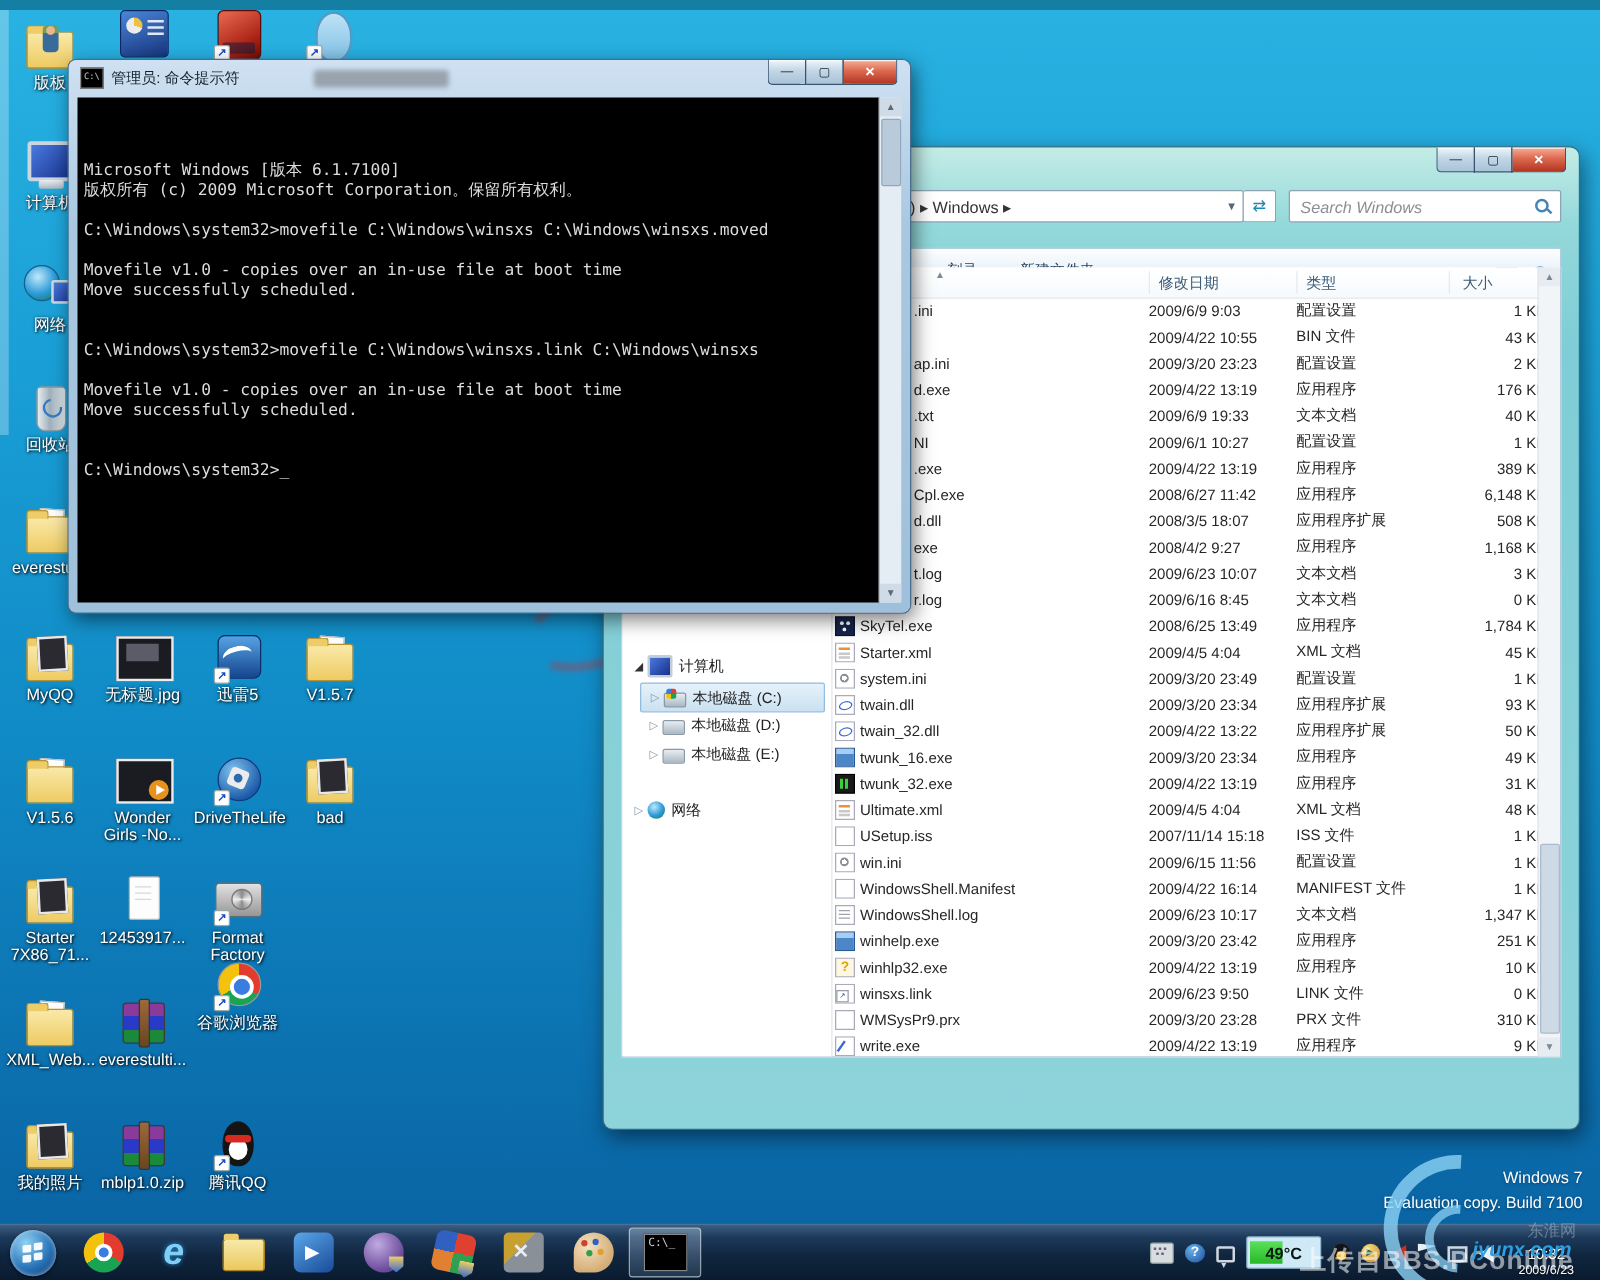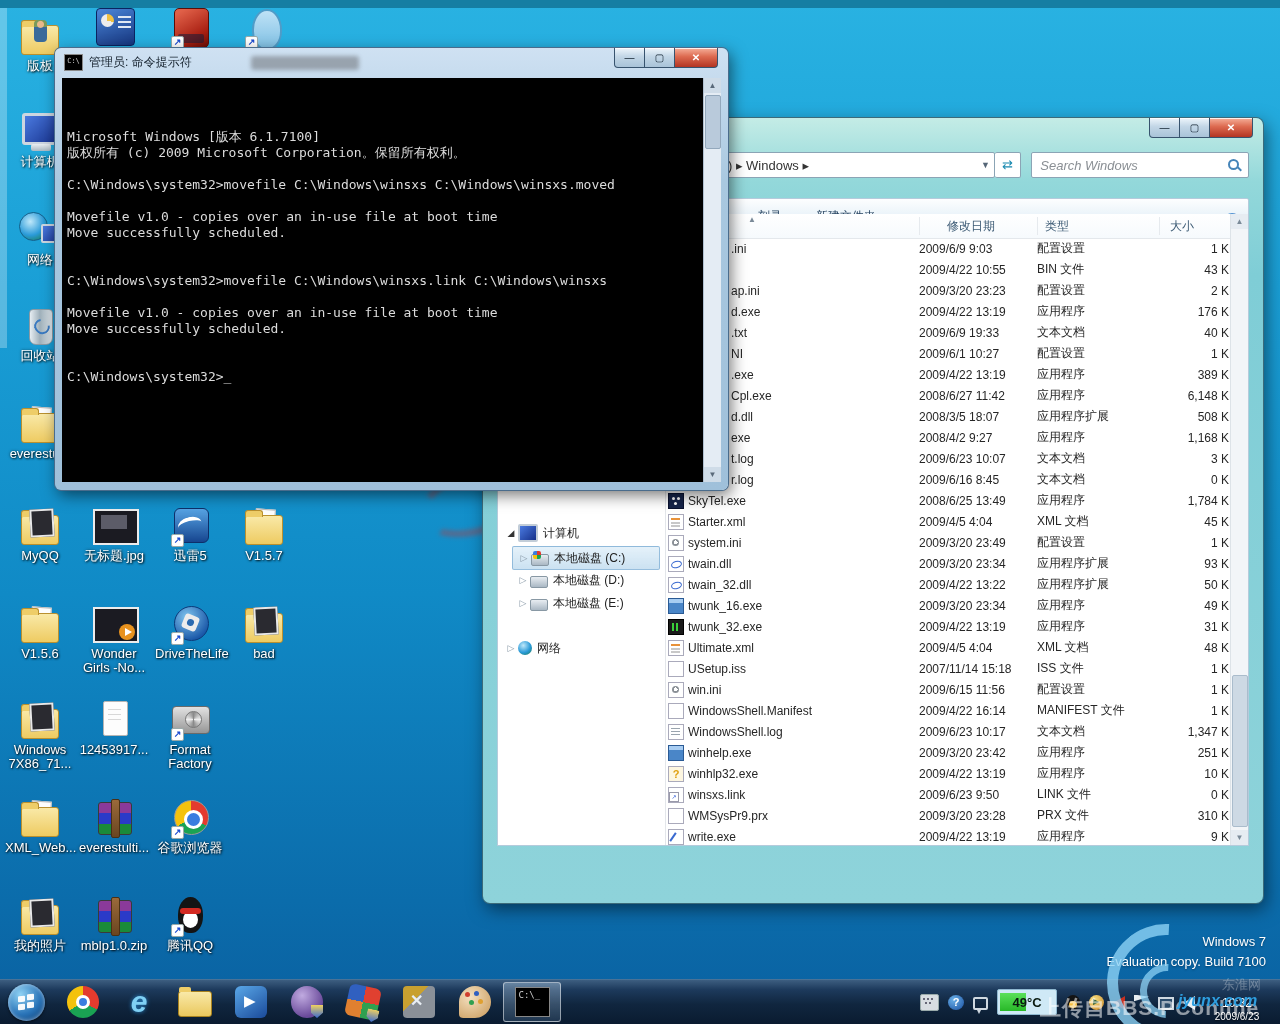--- a/index.html
+++ b/index.html
@@ -164,21 +164,21 @@
   .nav-ic.hdd.c::before{content:"";position:absolute;left:1px;top:-4px;width:8px;height:8px;border-radius:2px;
     background:conic-gradient(#e33b2e 0 25%,#1aa353 25% 50%,#f4c20d 50% 75%,#3a7de0 75%);}
   .nav-ic.net{border-radius:50%;background:radial-gradient(circle at 38% 32%,#bfe8fa,#2a9ad8 55%,#187a48);width:14px;height:14px;}
   .nav-sel{background:linear-gradient(180deg,rgba(180,215,240,.35),rgba(140,190,225,.45));
     border:1px solid rgba(120,170,210,.7);border-radius:2px;}
   
   .colheader{position:absolute;left:167px;right:17px;top:0;height:24px;background:linear-gradient(180deg,#fff,#f6fafd);
     border-bottom:1px solid #e4e8ec;font-size:12px;color:#3c5a74;}
   .colheader .sort{position:absolute;left:83px;top:1px;font-size:8px;color:#7a8a98;}
   .ch{position:absolute;top:4px;}
-  .ch-date{left:262px;margin-left:20px;} .ch-type{left:380px;} .ch-size{left:505px;}
+  .ch-date{left:262px;} .ch-type{left:380px;} .ch-size{left:505px;}
   .ch-sep{position:absolute;top:3px;bottom:3px;width:1px;background:#e6eaee;}
   .rows{position:absolute;left:167px;right:17px;top:24px;bottom:0;overflow:hidden;}
   .file-row{height:21px;display:flex;align-items:center;font-size:12px;color:#262626;}
   .fcell-name{width:254px;display:flex;align-items:center;overflow:hidden;flex:none;}
   .fi{flex:none;width:14px;height:14px;margin-left:3px;background:#fff;border:1px solid #aab;position:relative;}
   .fname{margin-left:4px;white-space:nowrap;}
   .file-row.clipped .fname{margin-left:66px;}
   .fcell-date{width:118px;flex:none;} .fcell-type{width:122px;flex:none;}
   .fcell-size{width:78px;flex:none;text-align:right;padding-right:6px;}
   
@@ -345,21 +345,21 @@
           <i class="b"></i>
         </div>
         <div class="dlabel">V1.5.6</div>
       </div>
 
       <div class="dcell" style="left: 5px; top: 700px;">
         <div class="dicon folder-photo">
           <i class="a"></i>
           <i class="b"></i>
         </div>
-        <div class="dlabel">Windows
+        <div class="dlabel">Starter
 7X86_71...</div>
       </div>
 
       <div class="dcell" style="left: 5px; top: 798px;">
         <div class="dicon folder-doc">
           <i class="a"></i>
           <i class="b"></i>
         </div>
         <div class="dlabel">XML_Web...</div>
       </div>
@@ -447,21 +447,21 @@
 
       <div class="dcell" style="left: 155px; top: 700px;">
         <div class="dicon factory">
           <i class="a"></i>
           <i class="b"></i>
         </div>
         <div class="dlabel">Format
 Factory</div>
       </div>
 
-      <div class="dcell" style="left: 155px; top: 798px;">
+      <div class="dcell" style="left: 155px; top: 768px;">
         <div class="dicon chrome">
           <i class="a"></i>
           <i class="b"></i>
         </div>
         <div class="dlabel">谷歌浏览器</div>
       </div>
 
       <div class="dcell" style="left: 155px; top: 896px;">
         <div class="dicon qq">
           <i class="a"></i>

